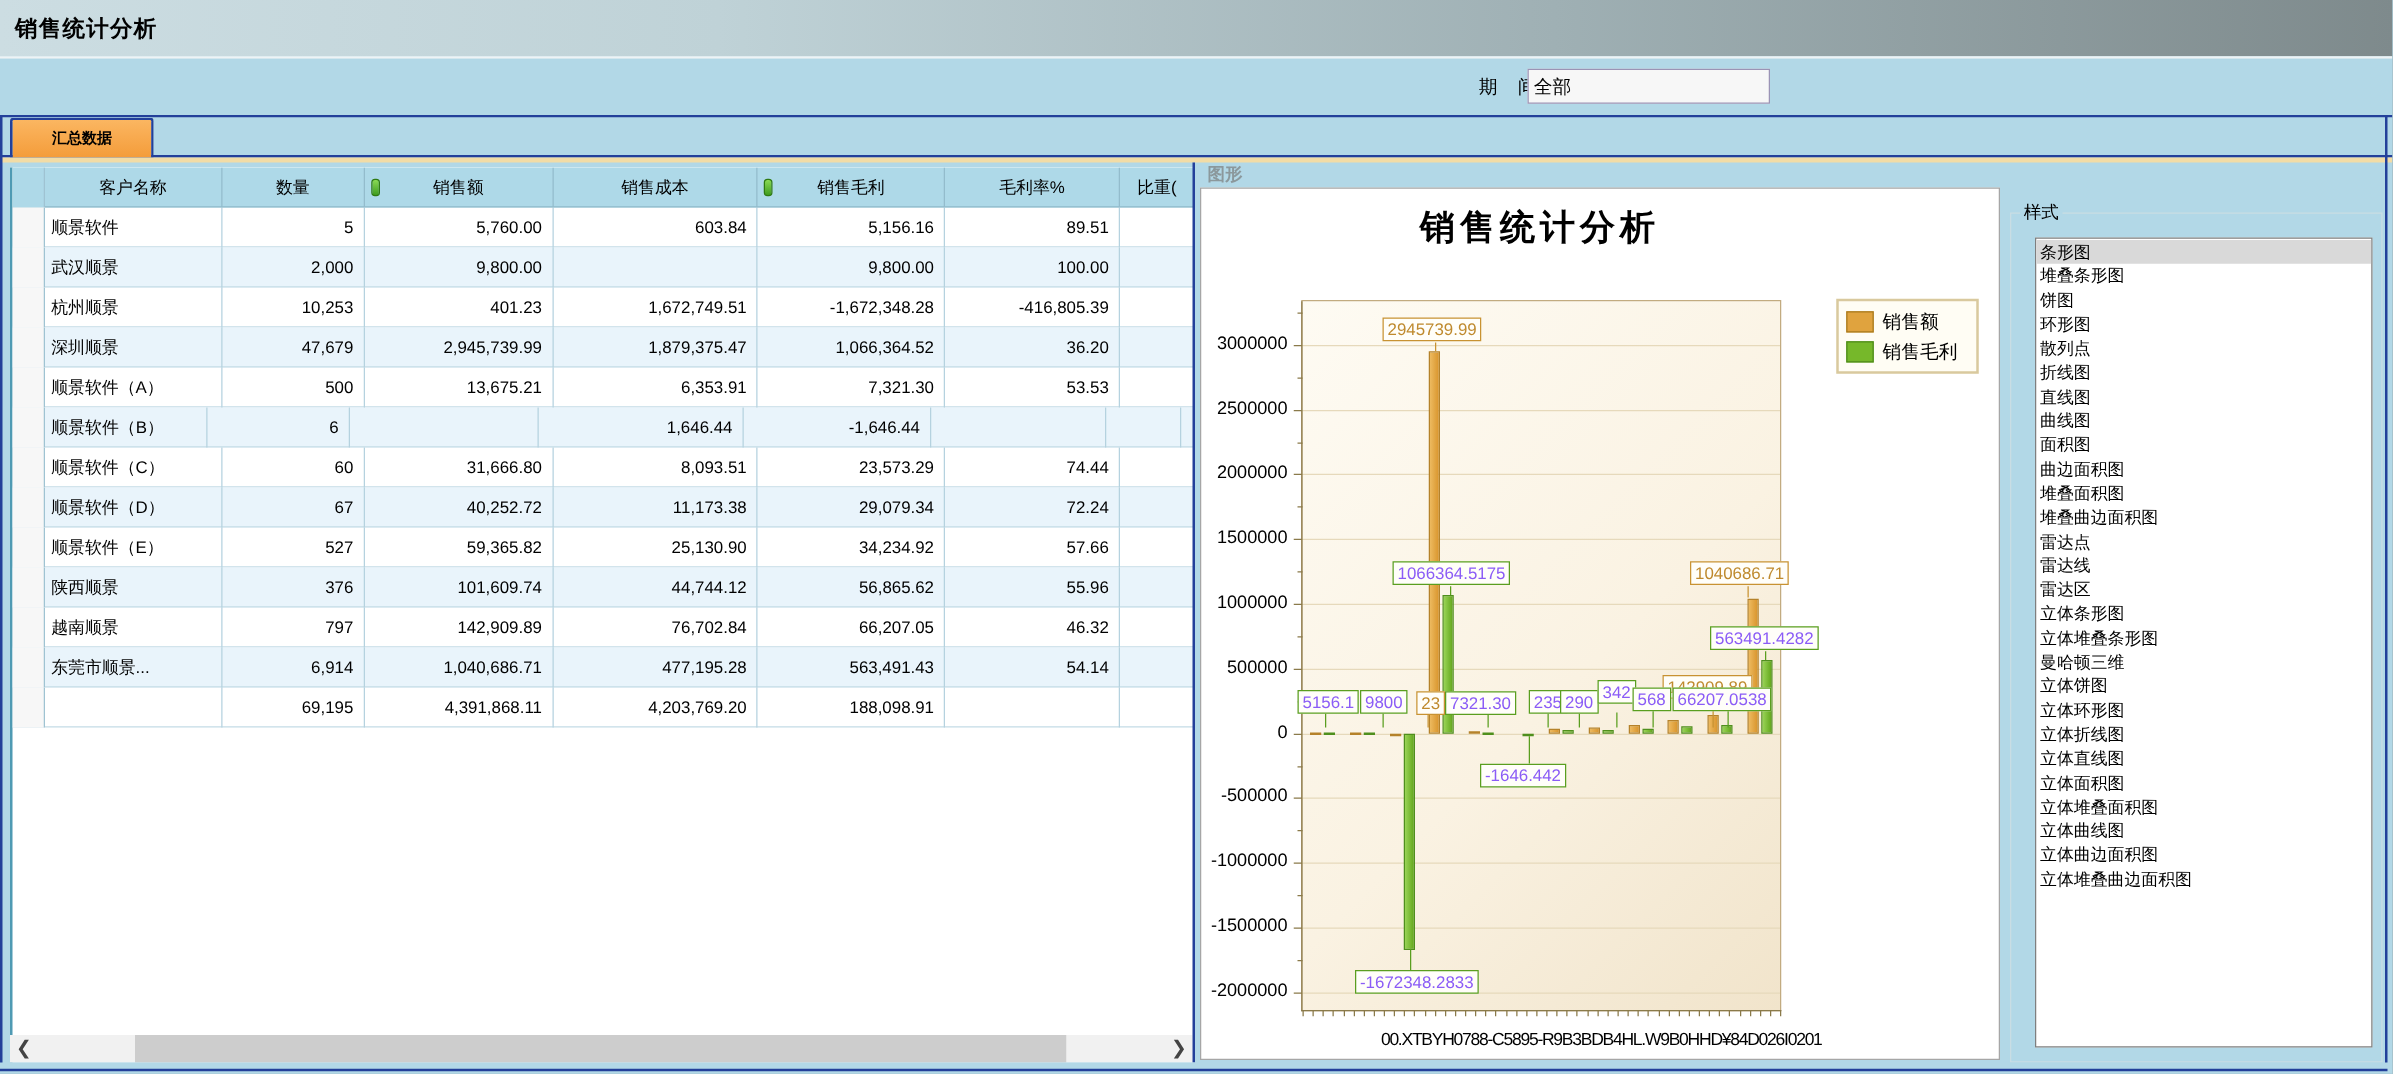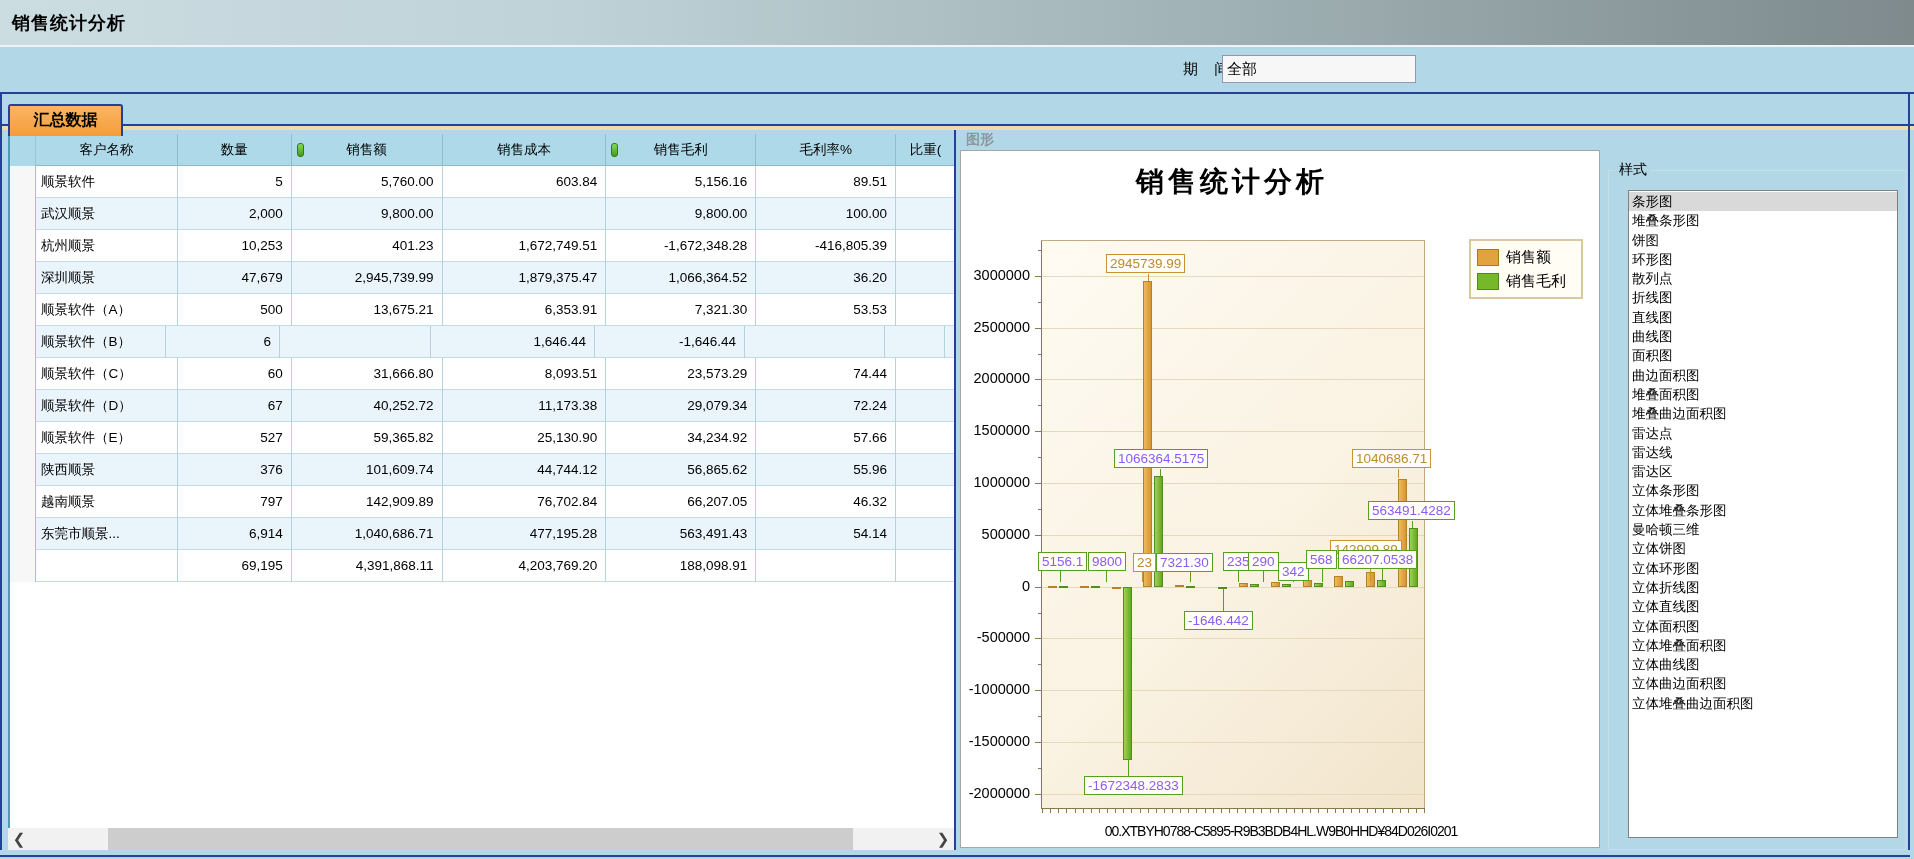--- a/index.html
+++ b/index.html
@@ -13,23 +13,23 @@
   .sep-white{left:0;top:45px;width:1914px;height:2px;background:#eef3f5;}
   
   .period-row{left:0;top:47px;width:1914px;height:45px;background:#b2d8e7;}
   .period-label{position:absolute;left:1183px;top:13px;font-size:15px;letter-spacing:6px;}
   .period-input{position:absolute;left:1222px;top:8px;width:184px;height:26px;background:#f7f7f7;
     border:1px solid #9b93b5;font-size:15px;padding:0 4px;font-family:inherit;color:#000;}
   .line-navy{background:#23409a;}
   .line-tan{background:#f2dca6;}
   
   .tabstrip{left:0;top:94px;width:1914px;height:30px;background:#b2d8e7;}
-  .tab{position:absolute;left:8px;top:10px;width:111px;height:30px;background:linear-gradient(180deg,#fbb661,#f49c3a);
+  .tab{position:absolute;left:8px;top:0;width:111px;height:30px;background:linear-gradient(180deg,#fbb661,#f49c3a);
        border:2px solid #23409a;border-bottom:none;border-radius:3px 3px 0 0;
-       font-weight:bold;font-size:16px;text-align:center;line-height:28px;z-index:5;}
+       font-weight:bold;font-size:12px;text-align:center;line-height:28px;z-index:5;}
   
   .bl{left:0;top:92px;width:2px;height:765px;background:#23409a;}
   .br{left:1908px;top:92px;width:2px;height:765px;background:#23409a;}
   .bb{left:0;top:855px;width:1910px;height:2px;background:#23409a;}
   
   .table-pane{left:8px;top:134px;width:946px;height:716px;background:#fff;border-left:2px solid #4f9ab3;overflow:hidden;}
   .t-row{display:flex;height:32px;box-sizing:border-box;border-bottom:1px solid #c3dbe6;}
   .t-row.hdr{background:#aed9e8;border-bottom:1px solid #8fb9c9;}
   .t-cell{box-sizing:border-box;border-right:1px solid #b5d2df;height:32px;line-height:31px;
           white-space:nowrap;overflow:hidden;font-size:13.5px;position:relative;}
@@ -411,21 +411,21 @@
         <div class="ann s1" style="left: 46px; top: 311px;">9800</div>
         <div class="leader s0" style="left: 100px; top: 330px; height: 11px;"></div>
         <div class="ann s0" style="left: 91px; top: 312px;">23</div>
         <div class="leader s1" style="left: 148px; top: 330px; height: 11px;"></div>
         <div class="ann s1" style="left: 114px; top: 312px;">7321.30</div>
         <div class="leader s1" style="left: 196px; top: 329px; height: 12px;"></div>
         <div class="ann s1" style="left: 181px; top: 311px;">235</div>
         <div class="leader s1" style="left: 221px; top: 329px; height: 12px;"></div>
         <div class="ann s1" style="left: 206px; top: 311px;">290</div>
         <div class="leader s1" style="left: 251px; top: 329px; height: 12px;"></div>
-        <div class="ann s1" style="left: 236px; top: 321px;">342</div>
+        <div class="ann s1" style="left: 236px; top: 303px;">342</div>
         <div class="leader s1" style="left: 280px; top: 327px; height: 14px;"></div>
         <div class="ann s1" style="left: 264px; top: 309px;">568</div>
         <div class="leader s1" style="left: 340px; top: 327px; height: 14px;"></div>
         <div class="ann s1" style="left: 296px; top: 309px;">66207.0538</div>
         <div class="leader s1" style="left: 181px; top: 348px; height: 22px;"></div>
         <div class="ann s1" style="left: 142px; top: 370px;">-1646.442</div>
         <div class="leader s1" style="left: 86px; top: 518px; height: 17px;"></div>
         <div class="ann s1" style="left: 42px; top: 535px;">-1672348.2833</div>
       </div>
     <div class="xgarble">00.XTBYH0788-C5895-R9B3BDB4HL.W9B0HHD¥84D026I0201</div>

